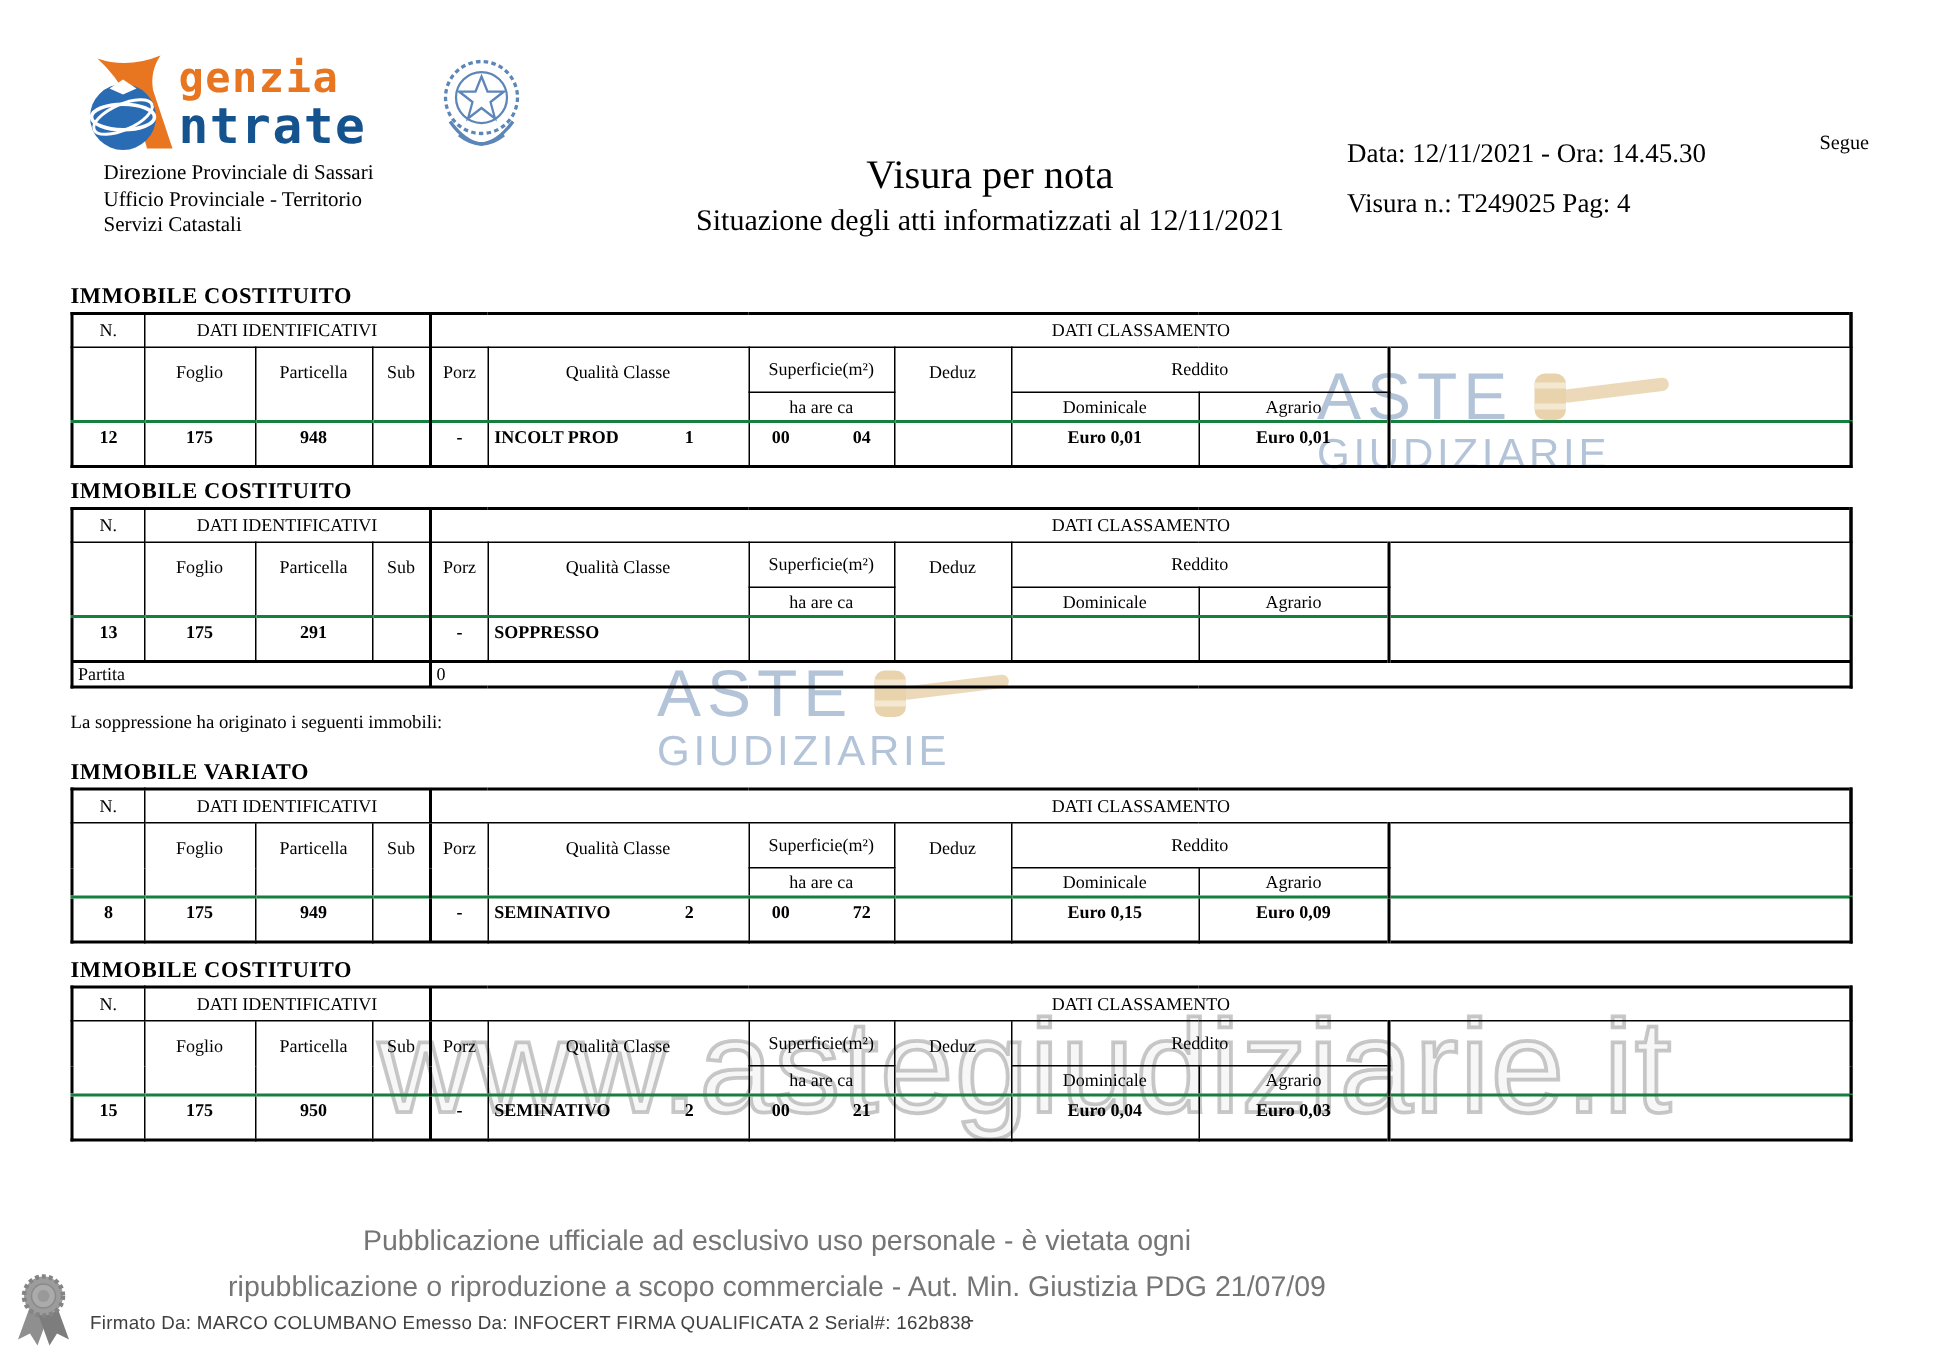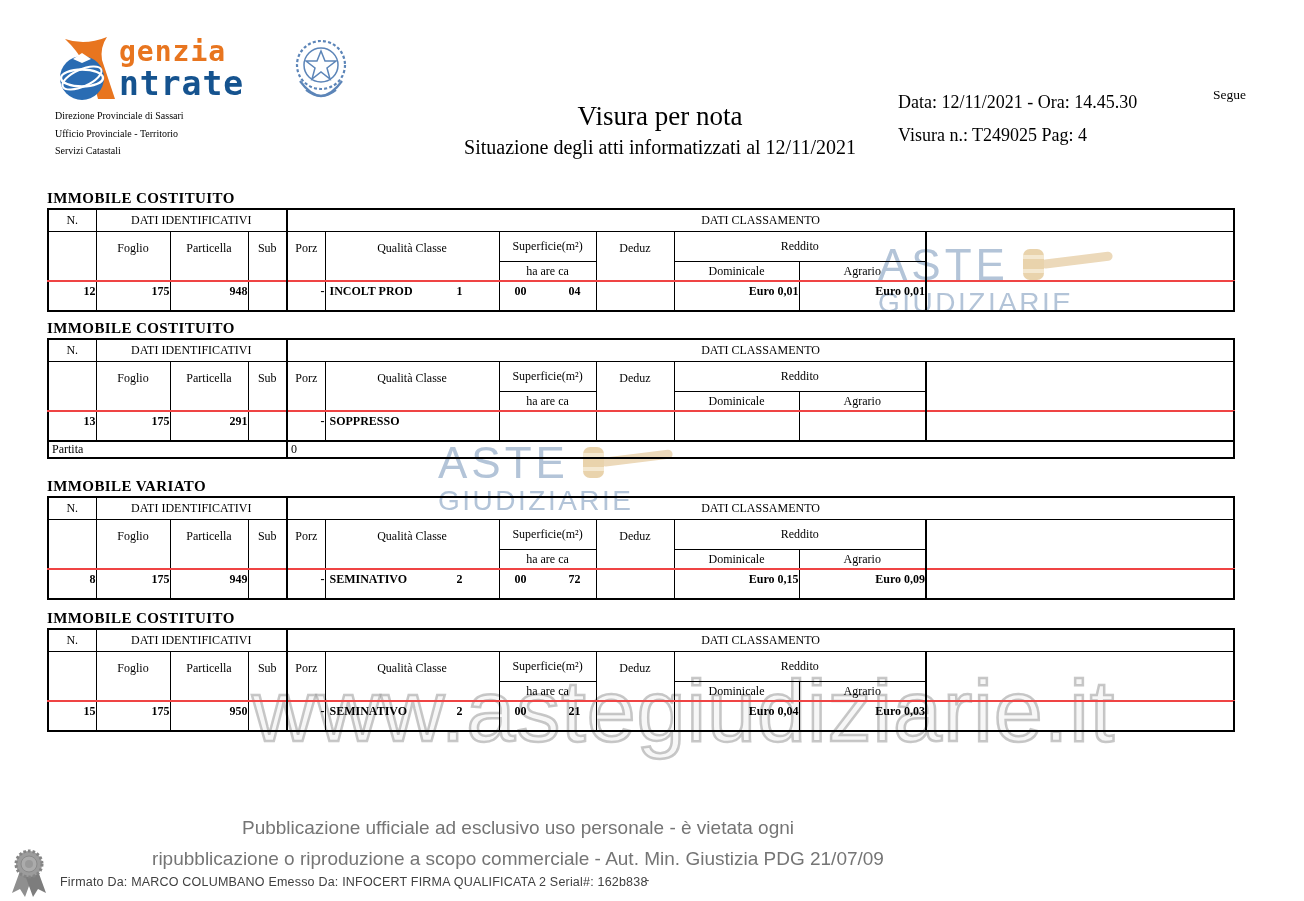--- a/index.html
+++ b/index.html
@@ -12,21 +12,21 @@
   .wm-l1{font-size:44px;line-height:38px;letter-spacing:4px;color:#b3c4d8;}
   .wm-l2{display:block;font-size:28px;line-height:30px;letter-spacing:2.5px;color:#b3c4d8;margin-top:2px;}
   .wm-gavel{margin-left:6px;margin-top:2px;}
   .wm-url{position:absolute;left:252px;top:660px;z-index:0;pointer-events:none;white-space:nowrap;
           font-family:"Liberation Sans",sans-serif;font-size:88px;letter-spacing:1px;
           color:rgba(225,225,225,0.28);-webkit-text-stroke:2.5px rgba(145,145,145,0.50);}
 
   
   .hdr{position:absolute;z-index:1;}
   .logo-row{left:55px;top:33px;display:flex;align-items:flex-start;}
-  .office{left:55px;top:107px;font-size:10px;line-height:17.5px;}
+  .office{left:69px;top:107px;font-size:14px;line-height:17.5px;}
   .title-block{left:8px;top:101px;width:1304px;text-align:center;}
   .title-block h1{margin:0;font-size:27px;font-weight:normal;line-height:30px;}
   .subtitle{font-size:20px;line-height:24px;margin-top:4px;}
   .meta{left:898px;top:92px;font-size:18px;}
   .meta div{margin-bottom:12px;}
   .segue{left:1213px;top:87px;font-size:13.5px;}
 
   
   #content{position:absolute;left:47px;top:188px;width:1186px;z-index:1;}
   .section-heading{margin:0;font-size:15px;font-weight:bold;letter-spacing:0.4px;line-height:20px;height:20px;}
@@ -40,21 +40,21 @@
   
   table.doc-table{border-collapse:collapse;table-layout:fixed;width:1186px;background:transparent;
                   border:2px solid #000;font-family:"Liberation Serif",serif;}
   table.doc-table th,table.doc-table td{border:1px solid #000;padding:0;font-size:12px;font-weight:normal;
                   text-align:center;overflow:hidden;white-space:nowrap;background:transparent;}
   .gl{border-left:2px solid #000 !important;}
   tr.r1 th{height:21px;vertical-align:middle;}
   tr.r2 th,tr.r2 td{height:29px;vertical-align:middle;}
   tr.r3 th{height:18px;vertical-align:middle;}
   .vt{vertical-align:top !important;padding-top:9px !important;}
-  tr.data-row td{height:26px;font-weight:bold;vertical-align:top;padding-top:2px;border-top:2px solid #ef4444;text-align:right;}
+  tr.data-row td{height:26px;font-weight:bold;vertical-align:top;padding-top:2px;border-top:2px solid #15803d;}
   .q-flex{display:flex;justify-content:space-between;padding:0 36px 0 4px;}
   .s-flex{display:flex;justify-content:center;gap:42px;}
   tr.partita-row td{height:15px;border-top:2px solid #000;text-align:left;vertical-align:middle;padding-left:3px;font-size:12px;}
   .p-label{font-weight:bold;}
 
   
   .disclaimer{position:absolute;left:0;top:812px;width:1036px;text-align:center;z-index:1;
               font-family:"Liberation Sans",sans-serif;font-size:19px;line-height:31px;color:#757575;}
   .signature{position:absolute;left:60px;top:875px;z-index:2;font-family:"Liberation Sans",sans-serif;
              font-size:12.5px;color:#404040;letter-spacing:0.2px;}
@@ -268,20 +268,21 @@
       </tr>
       <tr class="partita-row">
         <td colspan="4" class="p-label">Partita</td>
         <td colspan="7" class="p-value gl">0</td>
       </tr>
     </tbody>
           </table>
   </div>
 </div>
     <div id="notes">
+      <p class="note-intro">La soppressione ha originato i seguenti immobili:</p>
     </div>
     <div id="sec-slot-2">
   <div class="immobile-section">
     <h2 class="section-heading">IMMOBILE VARIATO</h2>
     <table class="doc-table">
       <colgroup>
         <col style="width:48px">
               <col style="width:74px">
               <col style="width:78px">
               <col style="width:39px">

